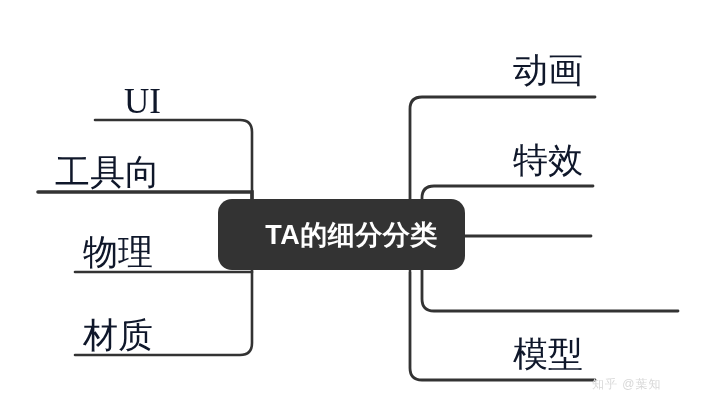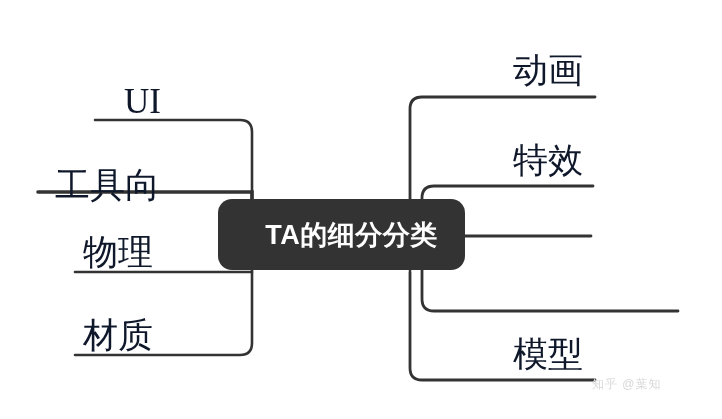--- a/index.html
+++ b/index.html
@@ -90,21 +90,21 @@
 
     <path d="M 591 236 L 445 236" fill="none" stroke="#333333" stroke-width="2.8" stroke-linecap="round"></path>
 
     <path d="M 678 311 L 434 311 Q 422 311 422 299 L 422 266" fill="none" stroke="#333333" stroke-width="2.8" stroke-linecap="round"></path>
 
     <path d="M 595 380 L 422 380 Q 410 380 410 368 L 410 272" fill="none" stroke="#333333" stroke-width="2.8" stroke-linecap="round"></path>
   </svg>
 
   <div class="node-label left" style="left:124px; top:84px;">UI</div>
 
-  <div class="node-label left" style="left:55px; top:155px;margin-top:13px;">工具向</div>
+  <div class="node-label left" style="left:55px; top:155px;">工具向</div>
 
   <div class="node-label left" style="left:83px; top:235px;">物理</div>
 
   <div class="node-label left" style="left:83px; top:318px;">材质</div>
 
   <div id="center-node">
     <span id="center-node-text">TA的细分分类</span>
   </div>
 
   <div class="node-label right" style="left:513px; top:53px;">动画</div>

